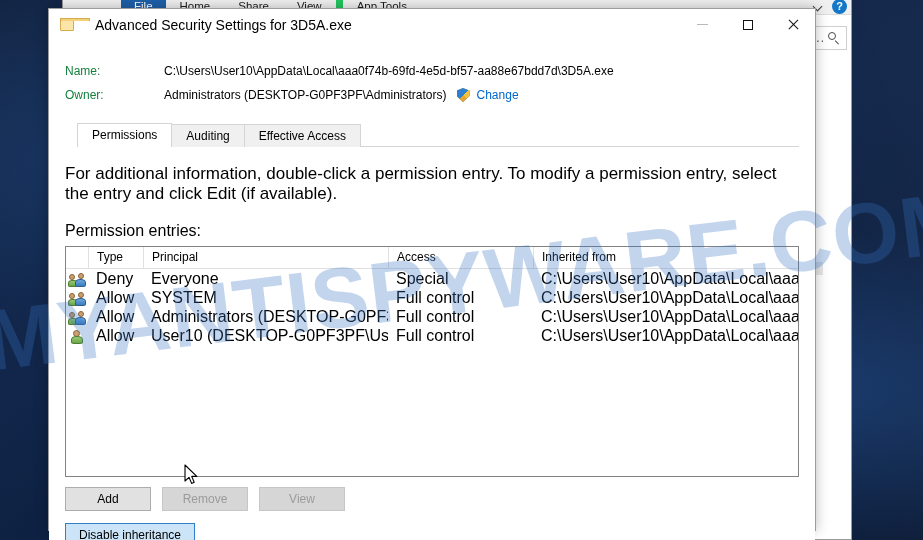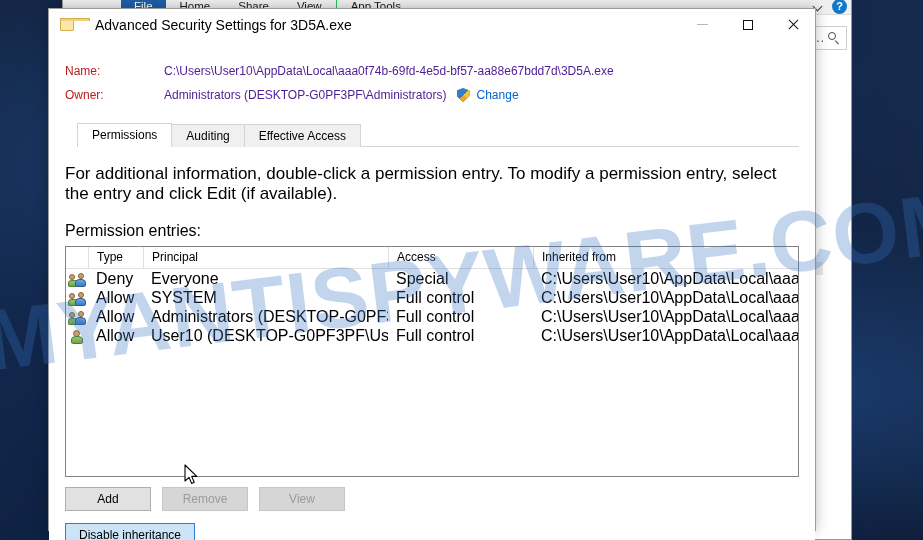--- a/index.html
+++ b/index.html
@@ -69,21 +69,21 @@
     padding: 0 14px;
     line-height: 15px;
     white-space: nowrap;
   }
   .ribbon-tab.file {
     background: #1e5fa8;
     color: #fff;
     padding: 0 13px;
   }
   .ribbon-tab.bordered {
-    border-left: 1px solid #22c55e;
+    border-left: 7px solid #22c55e;
   }
   .ribbon-right {
     position: absolute;
     right: 4px;
     top: -1px;
     display: flex;
     align-items: center;
     gap: 9px;
     height: 15px;
   }
@@ -361,23 +361,23 @@
   .field-row {
     display: flex;
     align-items: center;
     font-size: 12px;
   }
   #name-row  { padding-top: 24px; }
   #owner-row { padding-top: 10px; }
   .field-label {
     width: 99px;
     flex: none;
-    color: #b91c1c;
-  }
-  .field-value { color: #4c1d95; }
+    color: #15803d;
+  }
+  .field-value { color: #000000; }
   #change-link {
     color: #0066cc;
     margin-left: 7px;
     text-decoration: none;
     cursor: pointer;
   }
   .shield-icon {
     width: 13px; height: 14px;
     margin-left: 10px;
     position: relative;

